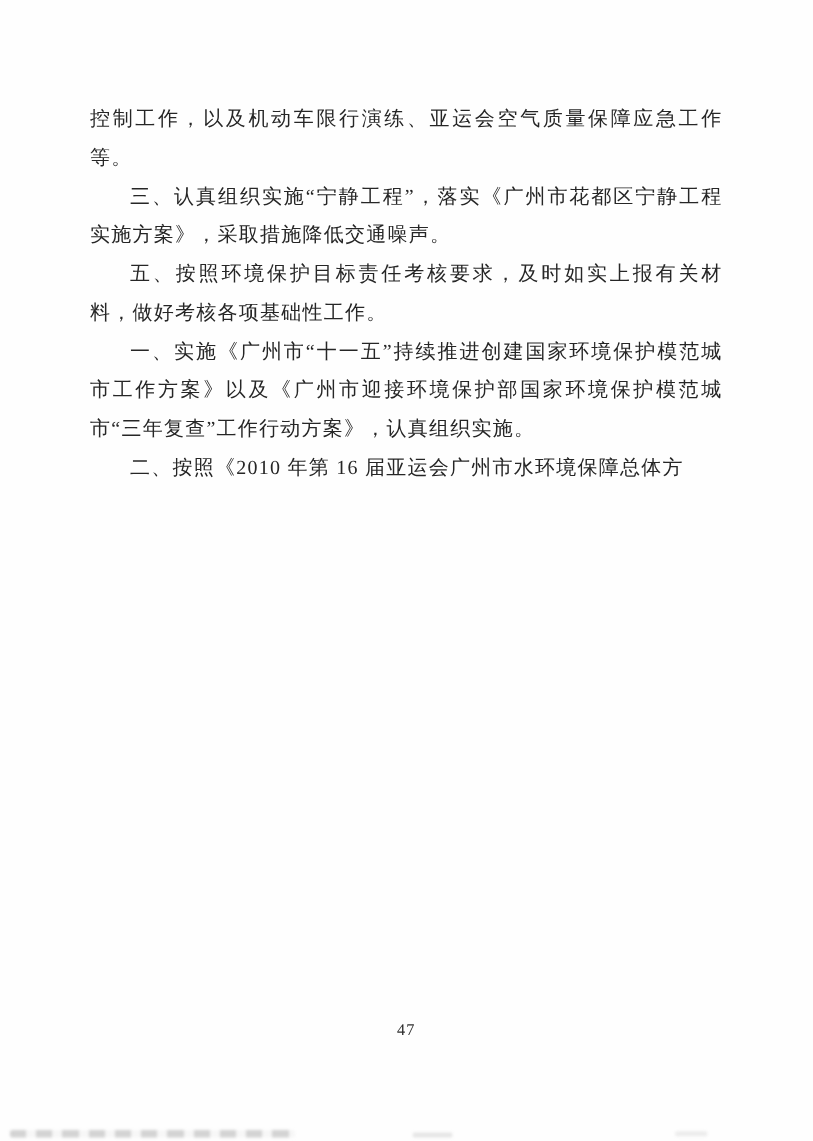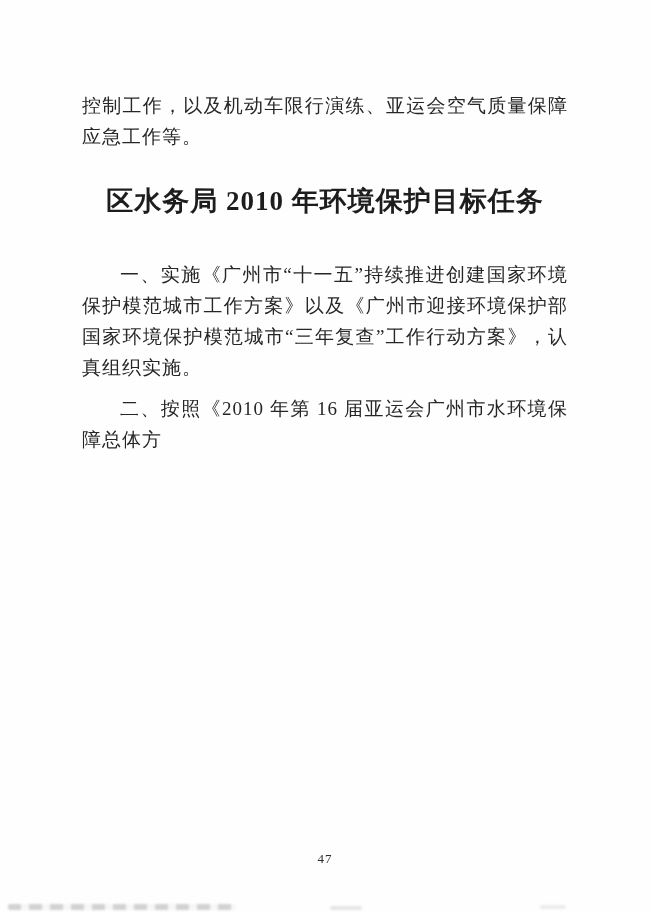--- a/index.html
+++ b/index.html
@@ -21,22 +21,22 @@
   }
   .content {
     position: absolute;
     top: 0;
     left: 0;
     right: 0;
     padding: 80px 72px 0 72px;
     color: #262626;
   }
   p.body {
-    margin: 10px;
-    font-size: 19px;
+    margin: 0;
+    font-size: 16px;
     line-height: 31px;
     letter-spacing: 1px;
     text-align: justify;
     text-justify: inter-character;
     word-break: break-all;
   }
   p.indent {
     text-indent: 2em;
   }
   h1.heading {
@@ -44,21 +44,21 @@
     font-size: 27px;
     line-height: 44px;
     font-weight: bold;
     letter-spacing: 1px;
     text-align: center;
     color: #1d1d1d;
     white-space: nowrap;
   }
   .page-number {
     position: absolute;
-    top: 851px;
+    top: 816px;
     left: 0;
     right: 0;
     text-align: center;
     font-size: 13px;
     letter-spacing: 1px;
     color: #2e2e2e;
   }
   .scan-artifact {
     position: absolute;
     border-radius: 2px;
@@ -92,24 +92,25 @@
 </style>
 </head>
 <body>
 
 <div class="page">
 
   <div class="content">
 
     <p class="body">控制工作，以及机动车限行演练、亚运会空气质量保障应急工作等。</p>
 
+    <p class="body indent">三、认真组织实施“宁静工程”，落实《广州市花都区宁静工程实施方案》，采取措施降低交通噪声。</p>
 
 
+    <p class="body indent">五、按照环境保护目标责任考核要求，及时如实上报有关材料，做好考核各项基础性工作。</p>
 
-    <h1 class="heading">区水务局 2010 年环境保护目标任务</h1>
 
 
     <p class="body indent">一、实施《广州市“十一五”持续推进创建国家环境保护模范城市工作方案》以及《广州市迎接环境保护部国家环境保护模范城市“三年复查”工作行动方案》，认真组织实施。</p>
 
     <p class="body indent">二、按照《2010 年第 16 届亚运会广州市水环境保障总体方</p>
 
   </div>
 
   <div class="page-number">47</div>
 

